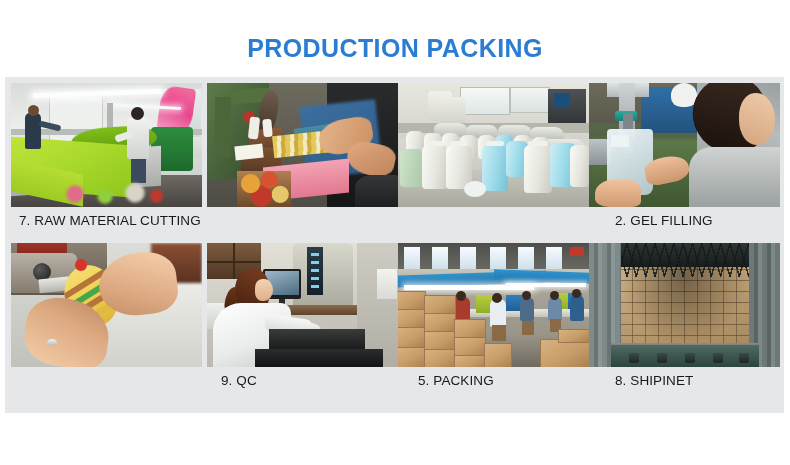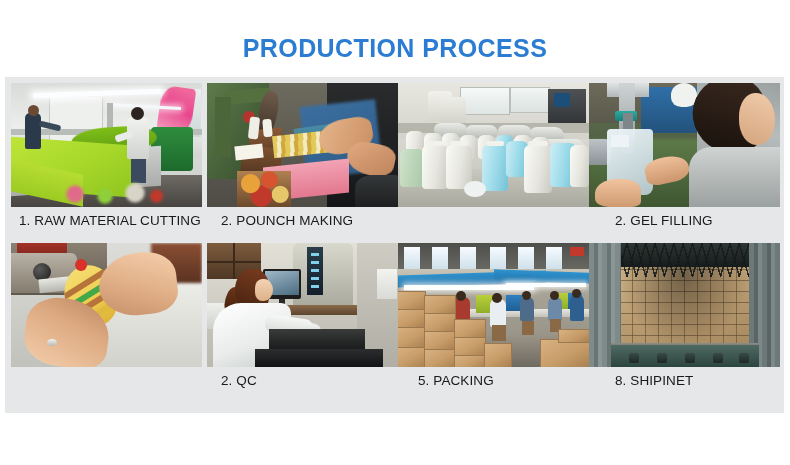--- a/index.html
+++ b/index.html
@@ -375,21 +375,21 @@
   .p8 .rail { left:22px; top:100px; width:148px; height:6px;
     background: linear-gradient(#8d8f86,#5e6058); }
   .p8 .lock { position:absolute; top:110px; width:10px; height:10px;
     background: linear-gradient(#3a4a46,#1c2825); border-radius:2px; }
 </style>
 </head>
 <body>
 
 <div class="page">
 
-  <div class="title">PRODUCTION PROCESS</div>
+  <div class="title">PRODUCTION PACKING</div>
 
   <div class="panel">
 
     <div class="row row-1">
 
       <div class="cell c0">
         <div class="photo p1">
           <div class="lay wall"></div>
           <div class="lay door"></div>
           <div class="lay win"></div>
@@ -406,21 +406,21 @@
           <div class="lay green-drape"></div>
           <div class="lay p-a-body"></div>
           <div class="lay p-a-head"></div>
           <div class="lay p-a-arm"></div>
           <div class="lay p-b-leg"></div>
           <div class="lay p-b-body"></div>
           <div class="lay p-b-head"></div>
           <div class="lay p-b-arm"></div>
           <div class="lay scraps blur2"></div>
         </div>
-        <div class="caption">1. RAW MATERIAL CUTTING</div>
+        <div class="caption">7. RAW MATERIAL CUTTING</div>
       </div>
 
       <div class="cell c1">
         <div class="photo p2">
           <div class="lay dark"></div>
           <div class="lay blue blur2"></div>
           <div class="lay teal blur1"></div>
           <div class="lay mach-green"></div>
           <div class="lay mach-arm"></div>
           <div class="lay mach-col"></div>
@@ -431,21 +431,20 @@
           <div class="lay white1"></div>
           <div class="lay white2"></div>
           <div class="lay paper"></div>
           <div class="lay yellow-strip blur1"></div>
           <div class="lay hand1 blur1"></div>
           <div class="lay hand2 blur1"></div>
           <div class="lay pink-sheet"></div>
           <div class="lay floral blur1"></div>
           <div class="lay darkcloth blur1"></div>
         </div>
-        <div class="caption cap-indent-a">2. POUNCH MAKING</div>
       </div>
 
       <div class="cell c2">
         <div class="photo p3">
           <div class="lay wall"></div>
           <div class="lay win"></div>
           <div class="lay win2"></div>
           <div class="lay tank1"></div>
           <div class="lay tank2"></div>
           <div class="lay mach blur1"></div>
@@ -556,21 +555,21 @@
           <div class="lay cw"></div>
           <div class="lay pony"></div>
           <div class="lay hair"></div>
           <div class="lay face"></div>
           <div class="lay coat"></div>
           <div class="lay arm"></div>
           <div class="lay glove"></div>
           <div class="lay stage"></div>
           <div class="lay base"></div>
         </div>
-        <div class="caption cap-indent-a">2.  QC</div>
+        <div class="caption cap-indent-a">9.  QC</div>
       </div>
 
       <div class="cell c2">
         <div class="photo p7">
           <div class="lay roof"></div>
           <div class="lay win" style="left:6px;"></div>
           <div class="lay win" style="left:34px;"></div>
           <div class="lay win" style="left:62px;"></div>
           <div class="lay win" style="left:92px;"></div>
           <div class="lay win" style="left:120px;"></div>

